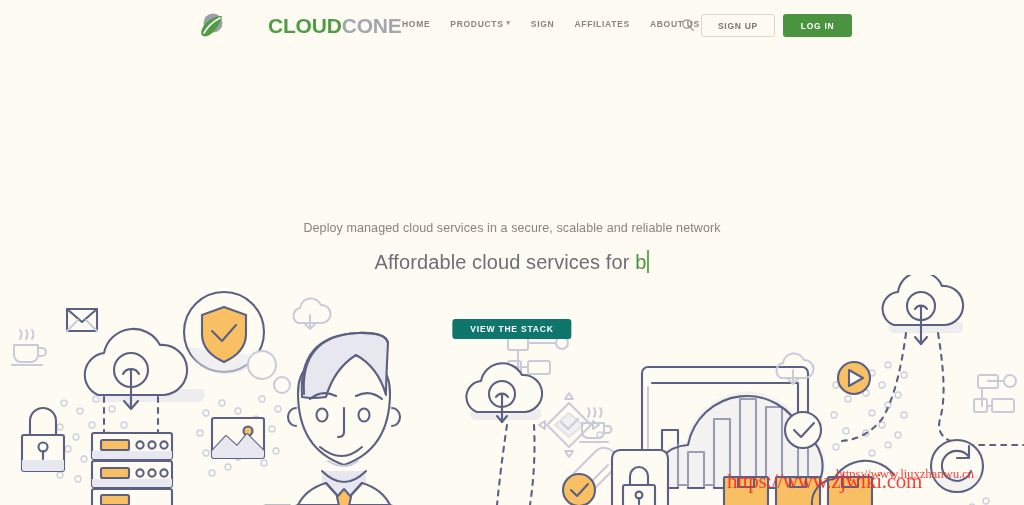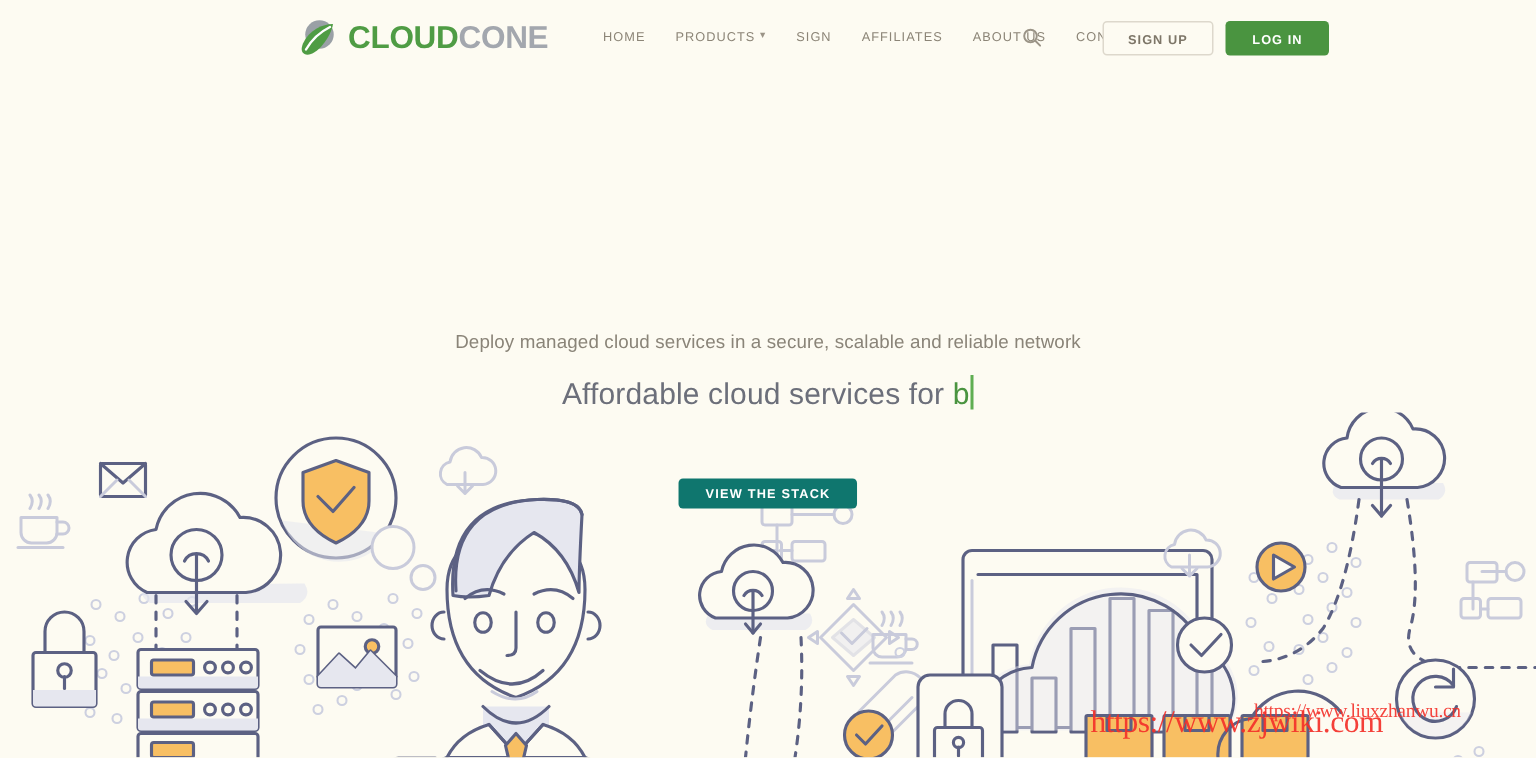--- a/index.html
+++ b/index.html
@@ -46,38 +46,39 @@
     gap: 6px;
     text-decoration: none;
   }
   .brand-mark { width: 28px; height: 28px; display: block; }
   .brand-text {
     font-size: 21px;
     font-weight: bold;
     letter-spacing: -0.2px;
     line-height: 1;
     white-space: nowrap;
+    margin-left: 36px;
   }
   .brand-cloud { color: #4f9c44; }
   .brand-cone  { color: #a3a7ae; }
 
   .main-nav {
     position: absolute;
     left: 402px;
     top: 19px;
     display: flex;
     align-items: center;
     gap: 20px;
   }
   .nav-link {
     font-size: 8.5px;
     letter-spacing: 0.7px;
     color: #8c8577;
     text-decoration: none;
-    font-weight: normal;
+    font-weight: bold;
     white-space: nowrap;
     display: flex;
     align-items: center;
     gap: 3px;
   }
   .nav-caret {
     display: inline-block;
     font-size: 7px;
     color: #9b9487;
     transform: translateY(-1px);
@@ -112,21 +113,20 @@
     border: 1px solid #ddd8cc;
     border-radius: 3px;
     background: #fdfbf2;
     color: #7d7668;
     font-size: 8.5px;
     font-weight: bold;
     letter-spacing: 0.7px;
     cursor: pointer;
     font-family: inherit;
     white-space: nowrap;
-    margin-left: 34px;
   }
   .btn-login {
     display: inline-flex;
     align-items: center;
     justify-content: center;
     height: 23px;
     padding: 0 18px;
     border: none;
     border-radius: 3px;
     background: #4a9440;

